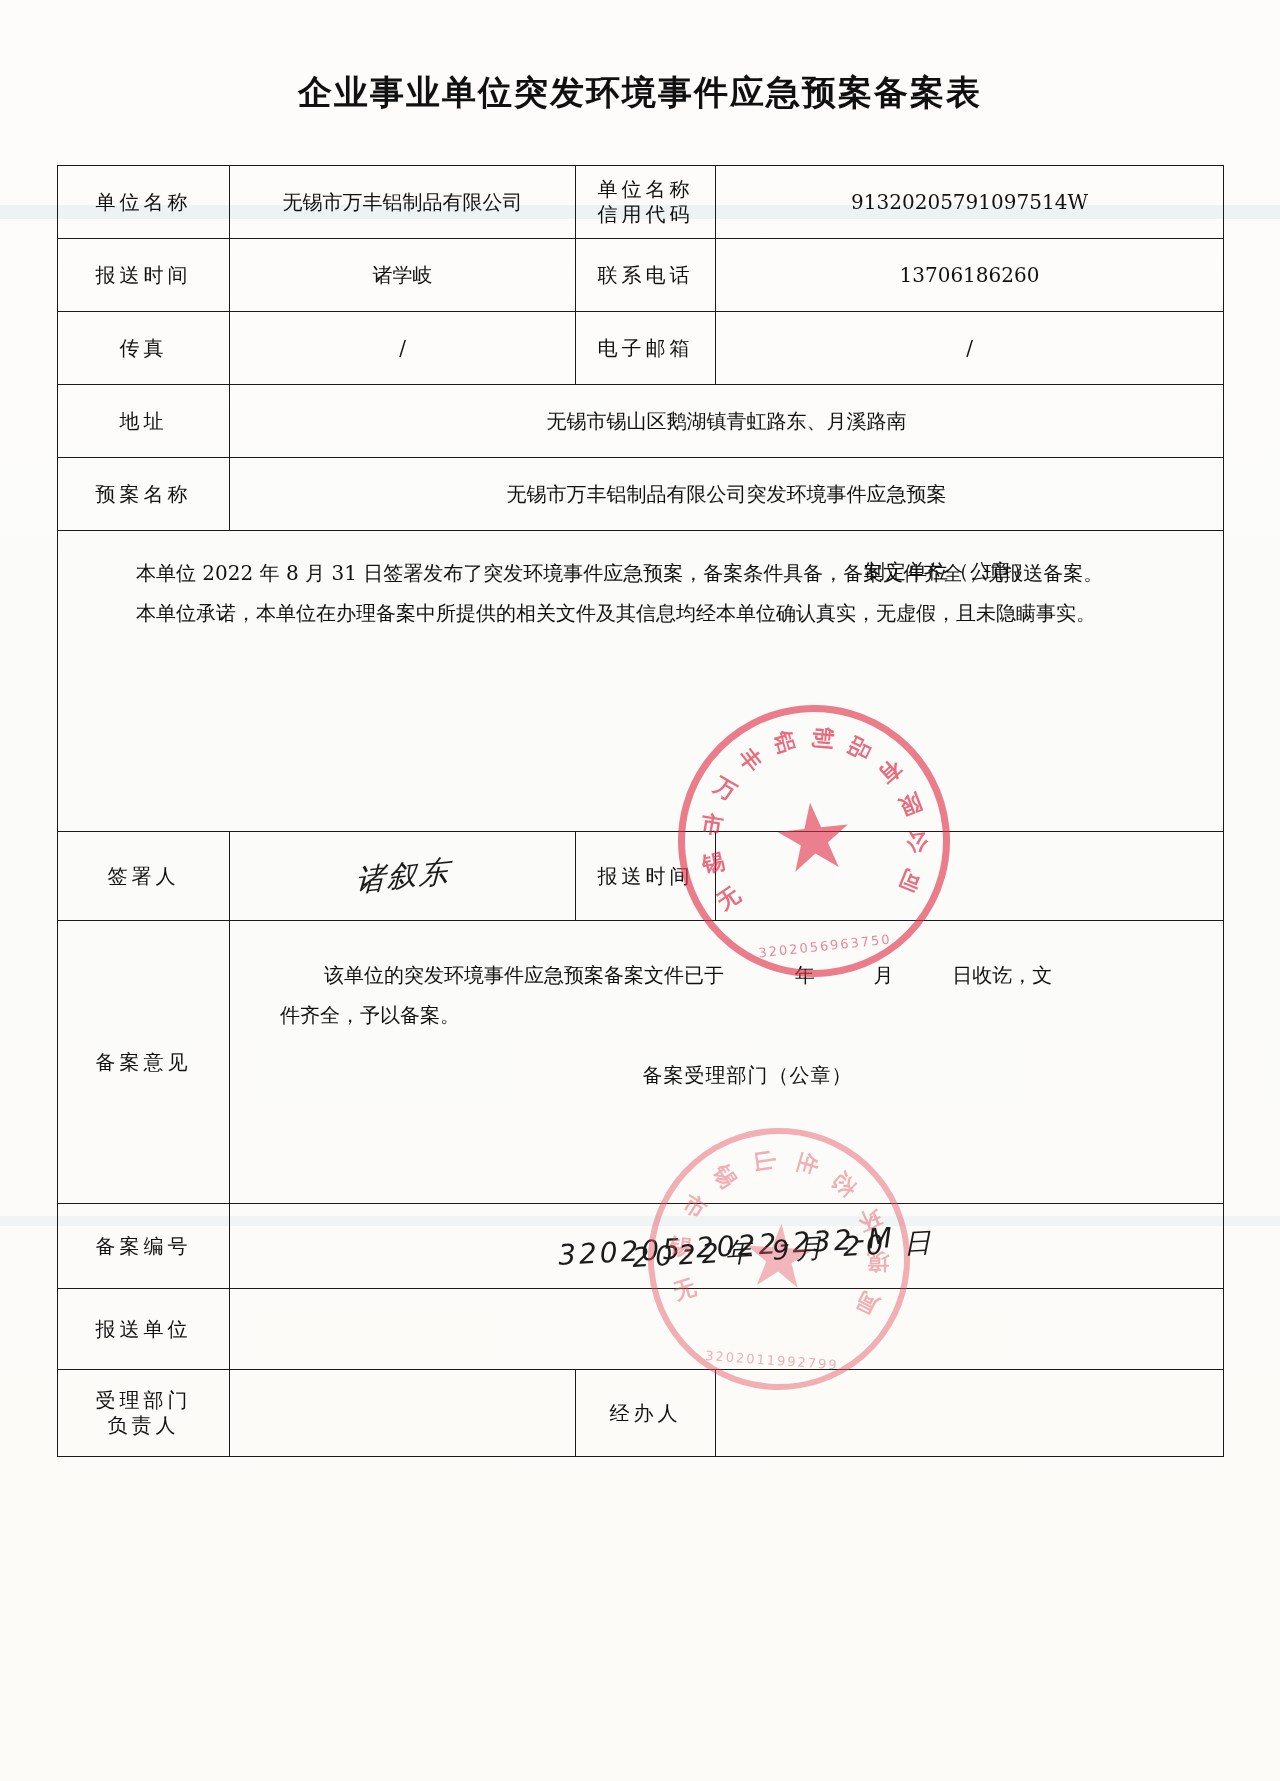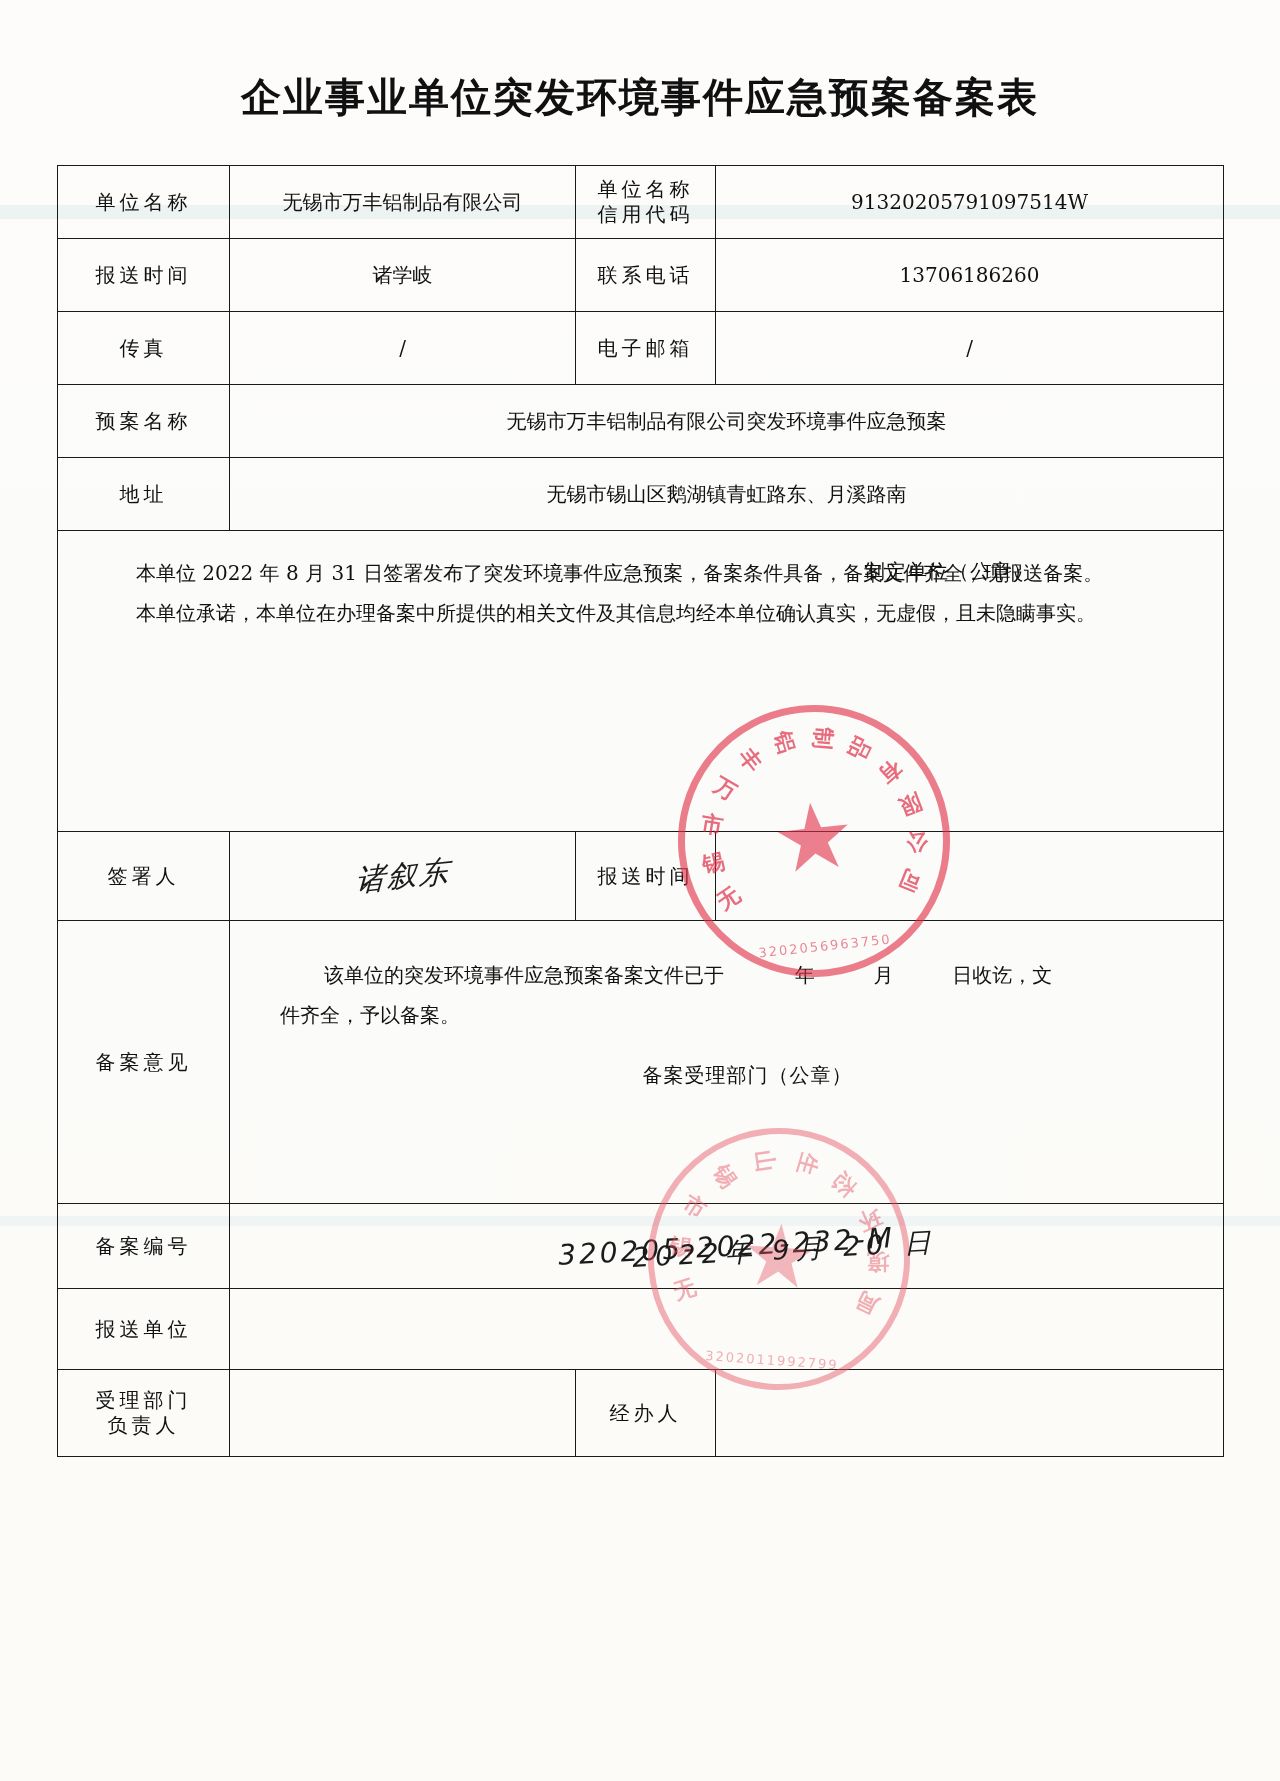--- a/index.html
+++ b/index.html
@@ -35,21 +35,21 @@
   .scan-band.b2 { top: 1216px; height: 10px; background: rgba(205,225,230,0.25); }
 
   .doc-title {
     position: absolute;
     top: 70px;
     left: 0;
     width: 1280px;
     text-align: center;
     font-family: "DejaVu Sans", "Liberation Sans", sans-serif;
     font-weight: bold;
-    font-size: 40px;
+    font-size: 34px;
     letter-spacing: 2px;
     color: #101010;
   }
 
   table.form {
     position: absolute;
     left: 57px;
     top: 165px;
     width: 1166px;
     border-collapse: collapse;
@@ -273,27 +273,27 @@
 
 
     <tr class="h-row">
       <td class="lbl">传真</td>
       <td class="val">/</td>
       <td class="lbl">电子邮箱</td>
       <td class="val">/</td>
     </tr>
 
     <tr class="h-row">
+      <td class="lbl">地址</td>
+      <td class="val" colspan="3">无锡市锡山区鹅湖镇青虹路东、月溪路南</td>
+    </tr>
+
+    <tr class="h-row">
       <td class="lbl">预案名称</td>
       <td class="val" colspan="3">无锡市万丰铝制品有限公司突发环境事件应急预案</td>
-    </tr>
-
-    <tr class="h-row">
-      <td class="lbl">地址</td>
-      <td class="val" colspan="3">无锡市锡山区鹅湖镇青虹路东、月溪路南</td>
     </tr>
 
 
     <tr>
       <td class="stmt" colspan="4">
         <div class="stmt-inner">
           <p>本单位 2022 年 8 月 31 日签署发布了突发环境事件应急预案，备案条件具备，备案文件齐全，现报送备案。</p>
           <p>本单位承诺，本单位在办理备案中所提供的相关文件及其信息均经本单位确认真实，无虚假，且未隐瞒事实。</p>
           <div class="seal-label">制定单位（公章）</div>
         </div>

